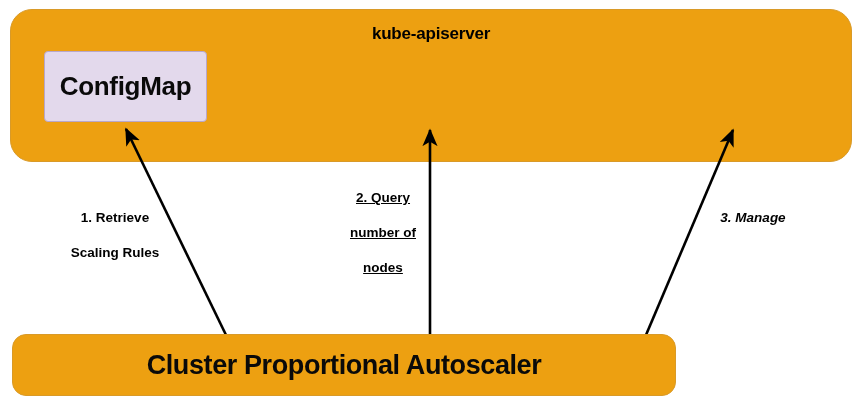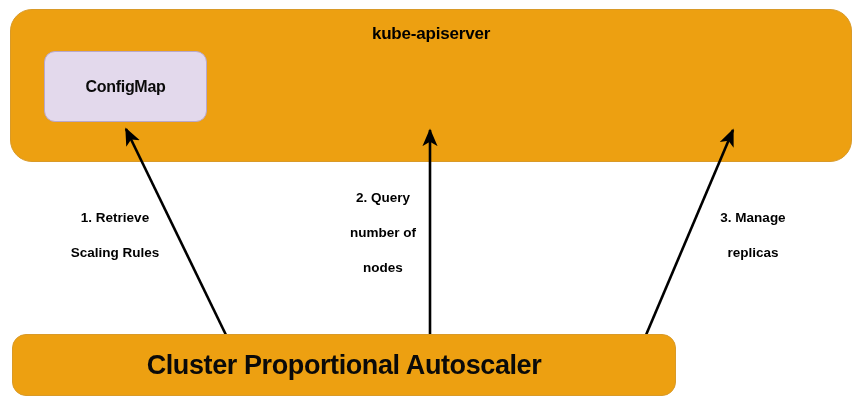--- a/index.html
+++ b/index.html
@@ -73,26 +73,26 @@
     letter-spacing: -0.4px;
   }
 
   
   .resource-box {
     position: absolute;
     top: 47px;
     height: 71px;
     background: #e3d9ec;
     border: 1px solid #b9a7c9;
-    border-radius: 11px;
+    border-radius: 4px;
     box-sizing: border-box;
     display: flex;
     align-items: center;
     justify-content: center;
-    font-size: 16px;
+    font-size: 26px;
     font-weight: bold;
     color: #0a0a0a;
     letter-spacing: -0.3px;
   }
   #box-configmap { left: 44px;  width: 163px; }
   #box-node      { left: 352px; width: 158px; }
   #box-deployment{ left: 655px; width: 157px; }
 
   
   #arrow-layer {
@@ -108,22 +108,22 @@
   .step-label {
     position: absolute;
     text-align: center;
     font-size: 13.5px;
     font-weight: bold;
     color: #000000;
     line-height: 35px;
     white-space: nowrap;
   }
   #label-step-1 { left: 30px;  top: 196px; width: 170px; }
-  #label-step-2 { left: 318px; top: 176px; width: 130px; }
-  #label-step-3 { left: 678px; top: 196px; width: 150px; }
+  #label-step-2 { left: 318px; top: 176px; width: 130px; text-decoration: underline; }
+  #label-step-3 { left: 678px; top: 196px; width: 150px; font-style: italic; }
   .step-label .line { display: block; }
 </style>
 </head>
 <body>
 
 <div id="diagram">
 
   <div class="panel" id="apiserver-panel">
     <div class="panel-title">kube-apiserver</div>
   </div>
@@ -152,20 +152,19 @@
   </div>
 
   <div class="step-label" id="label-step-2">
     <span class="line">2. Query</span>
     <span class="line">number of</span>
     <span class="line">nodes</span>
   </div>
 
   <div class="step-label" id="label-step-3">
     <span class="line">3. Manage</span>
-    <span class="line">replicas</span>
   </div>
 
   <div class="panel" id="autoscaler-panel">
     <div class="bar-title">Cluster Proportional Autoscaler</div>
   </div>
 
 </div>
 
 </body></html>

